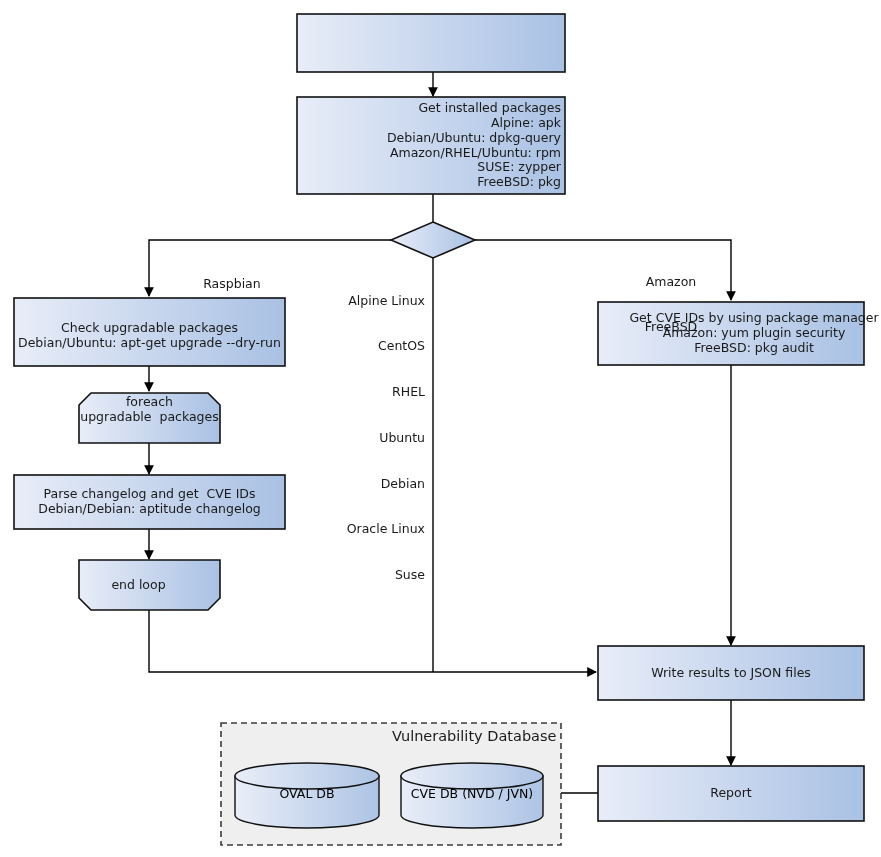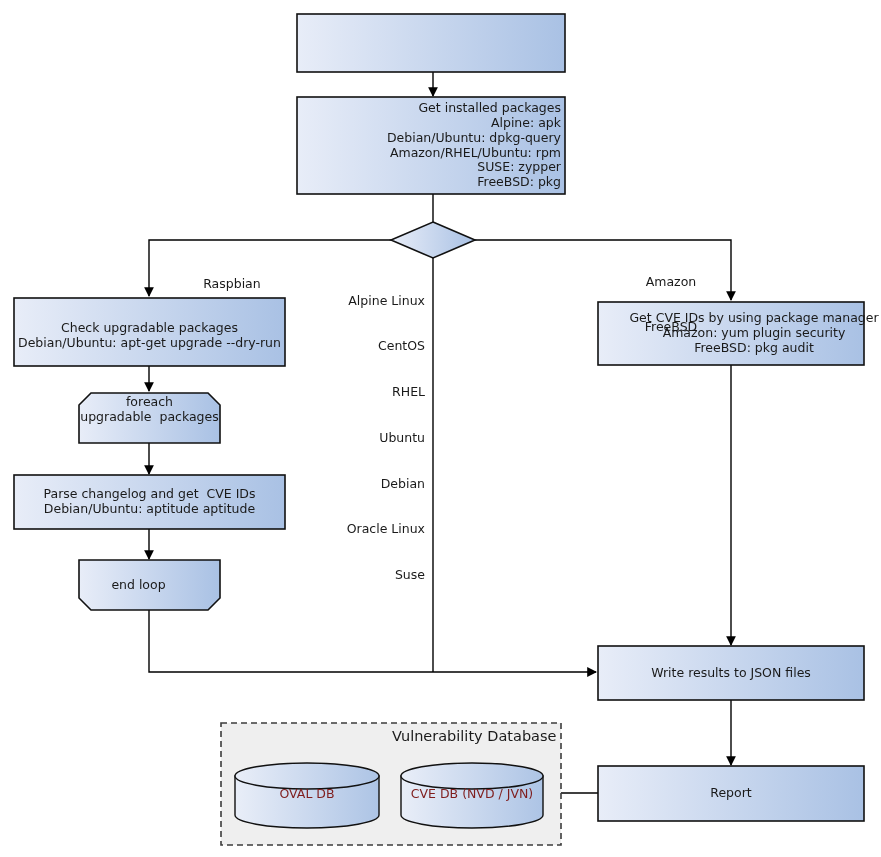--- a/index.html
+++ b/index.html
@@ -50,21 +50,21 @@
   .el-right  { text-align: right; }
   .group-title {
     position: absolute;
     font-size: 14.5px;
     color: #1a1a1a;
     white-space: nowrap;
   }
   .db-label {
     position: absolute;
     font-size: 12.5px;
-    color: #7f1d1d;
+    color: #000000;
     text-align: center;
     white-space: nowrap;
   }
 </style>
 </head>
 <body>
 
 <div id="canvas">
 
   <svg class="layer" viewBox="0 0 881 857" xmlns="http://www.w3.org/2000/svg">
@@ -180,21 +180,21 @@
     <span>Debian/Ubuntu: apt-get upgrade --dry-run</span>
   </div>
 
   <div class="node-text ta-center" style="left:79px; top:393px; width:141px; height:34px;">
     <span>foreach</span>
     <span>upgradable  packages</span>
   </div>
 
   <div class="node-text ta-center" style="left:14px; top:475px; width:271px; height:54px;">
     <span>Parse changelog and get  CVE IDs</span>
-    <span>Debian/Ubuntu: aptitude aptitude</span>
+    <span>Debian/Debian: aptitude changelog</span>
   </div>
 
   <div class="node-text ta-center" style="left:79px; top:560px; width:119px; height:50px;">
     <span>end loop</span>
   </div>
 
   <div class="node-text ta-center" style="left:598px; top:302px; width:312px; height:63px;">
     <span>Get CVE IDs by using package manager</span>
     <span>Amazon: yum plugin security</span>
     <span>FreeBSD: pkg audit</span>

